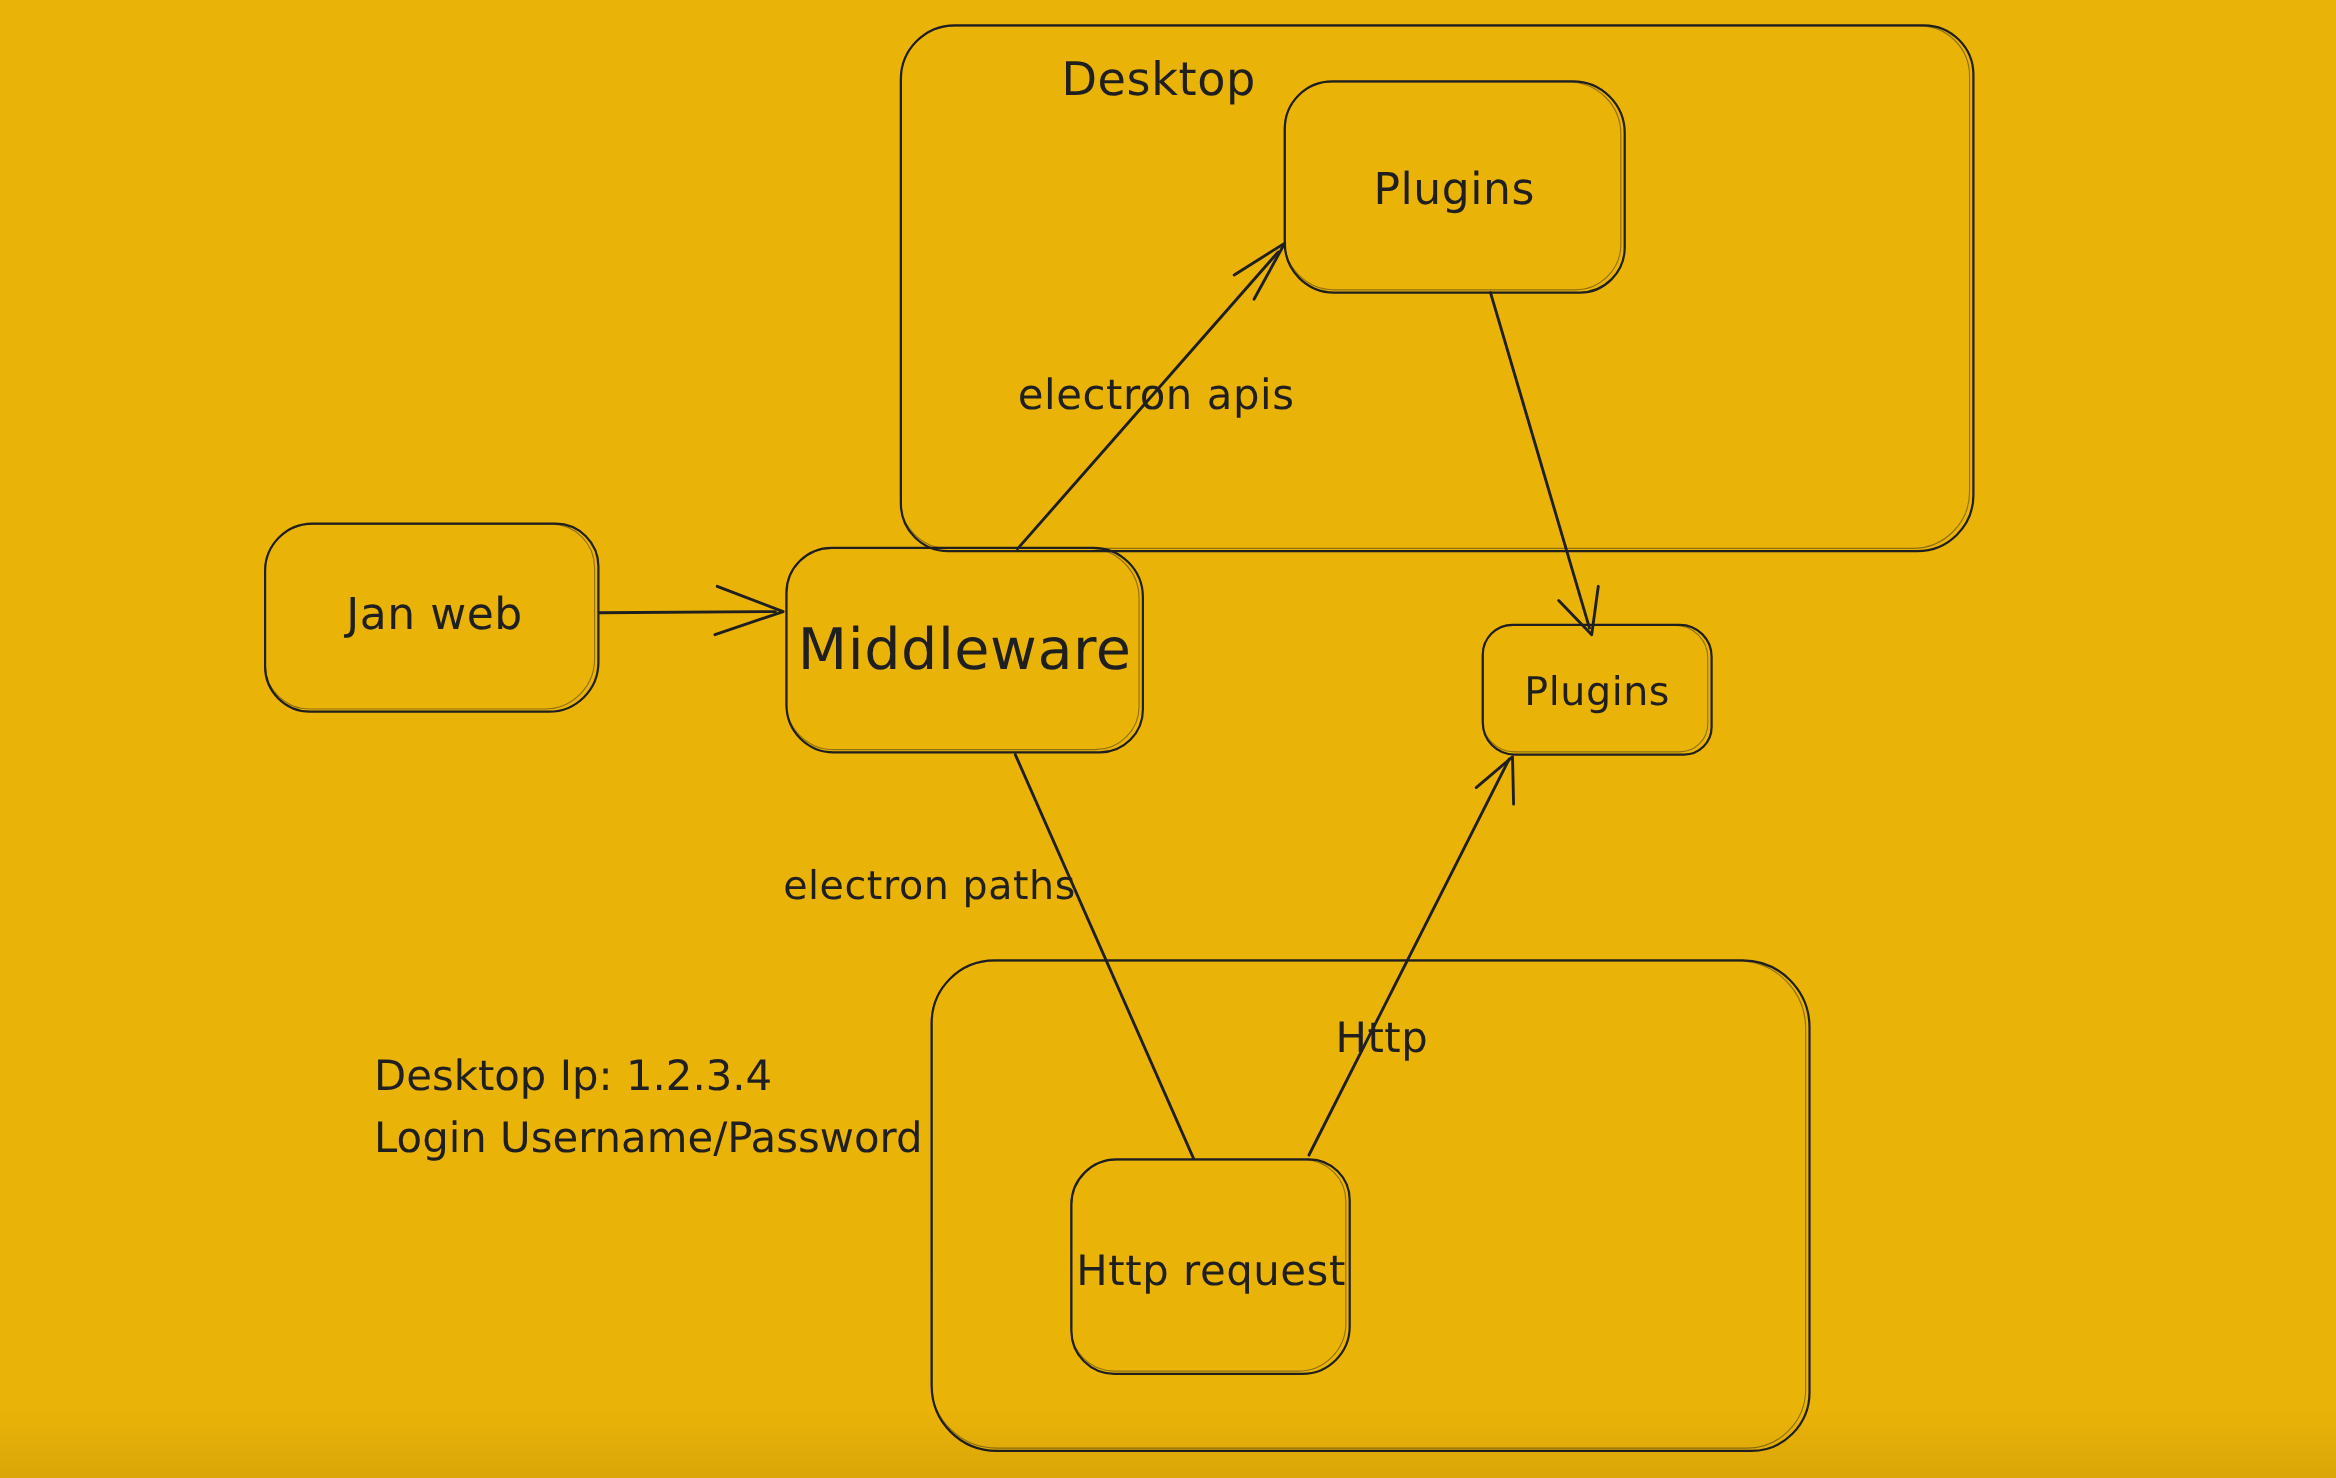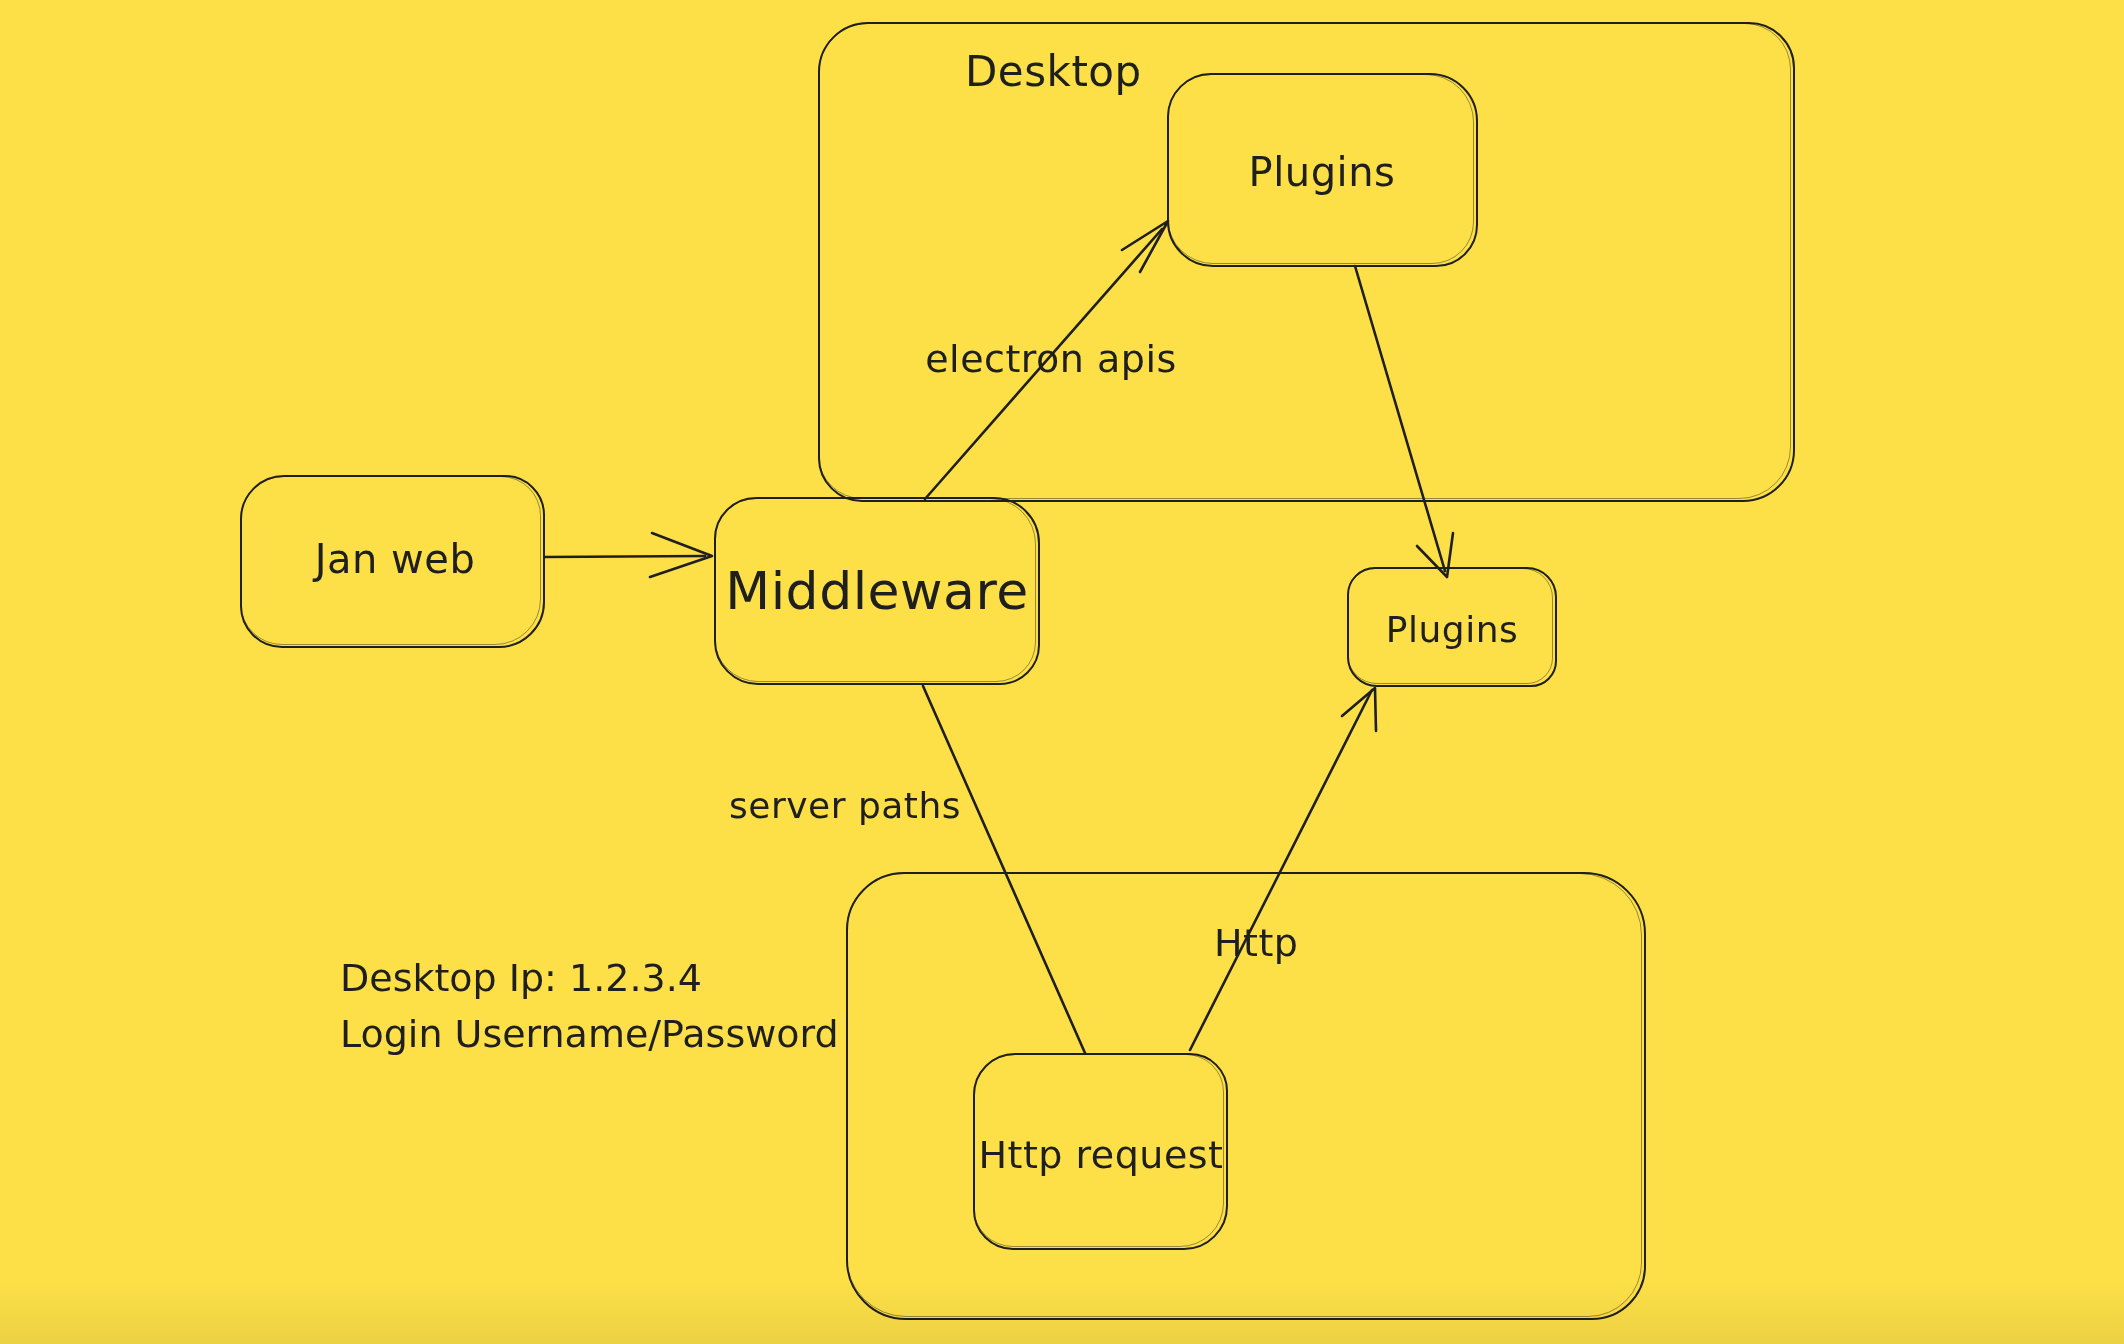--- a/index.html
+++ b/index.html
@@ -90,21 +90,21 @@
     left: 340px;
     top: 950px;
     font-size: 38px;
     line-height: 56px;
     white-space: nowrap;
   }
 </style>
 </head>
 <body>
 
-<div id="canvas" style="background: #fde047;">
+<div id="canvas" style="background: #eab308;">
 
   <div class="sbox" id="box-desktop"></div>
   <div class="sbox" id="box-cloud"></div>
 
   <div class="sbox" id="box-jan-web"></div>
   <div class="sbox" id="box-middleware"></div>
   <div class="sbox" id="box-bridge"></div>
   <div class="sbox" id="box-plugins"></div>
   <div class="sbox" id="box-http-server"></div>
 
@@ -128,21 +128,21 @@
   <div class="lbl" id="lbl-desktop">Desktop</div>
   <div class="lbl" id="lbl-cloud">Http</div>
 
   <div class="lbl centered" id="lbl-jan-web">Jan web</div>
   <div class="lbl centered" id="lbl-middleware">Middleware</div>
   <div class="lbl centered" id="lbl-bridge">Plugins</div>
   <div class="lbl centered" id="lbl-plugins">Plugins</div>
   <div class="lbl centered" id="lbl-http-server">Http request</div>
 
   <div class="lbl centered" id="lbl-electron-apis">electron apis</div>
-  <div class="lbl centered" id="lbl-request-paths">server paths</div>
+  <div class="lbl centered" id="lbl-request-paths">electron paths</div>
 
   <div id="annotation">
     <div>Desktop Ip: 1.2.3.4</div>
     <div>Login Username/Password</div>
   </div>
 
   <div id="bottom-shade"></div>
 </div>
 
 </body></html>

